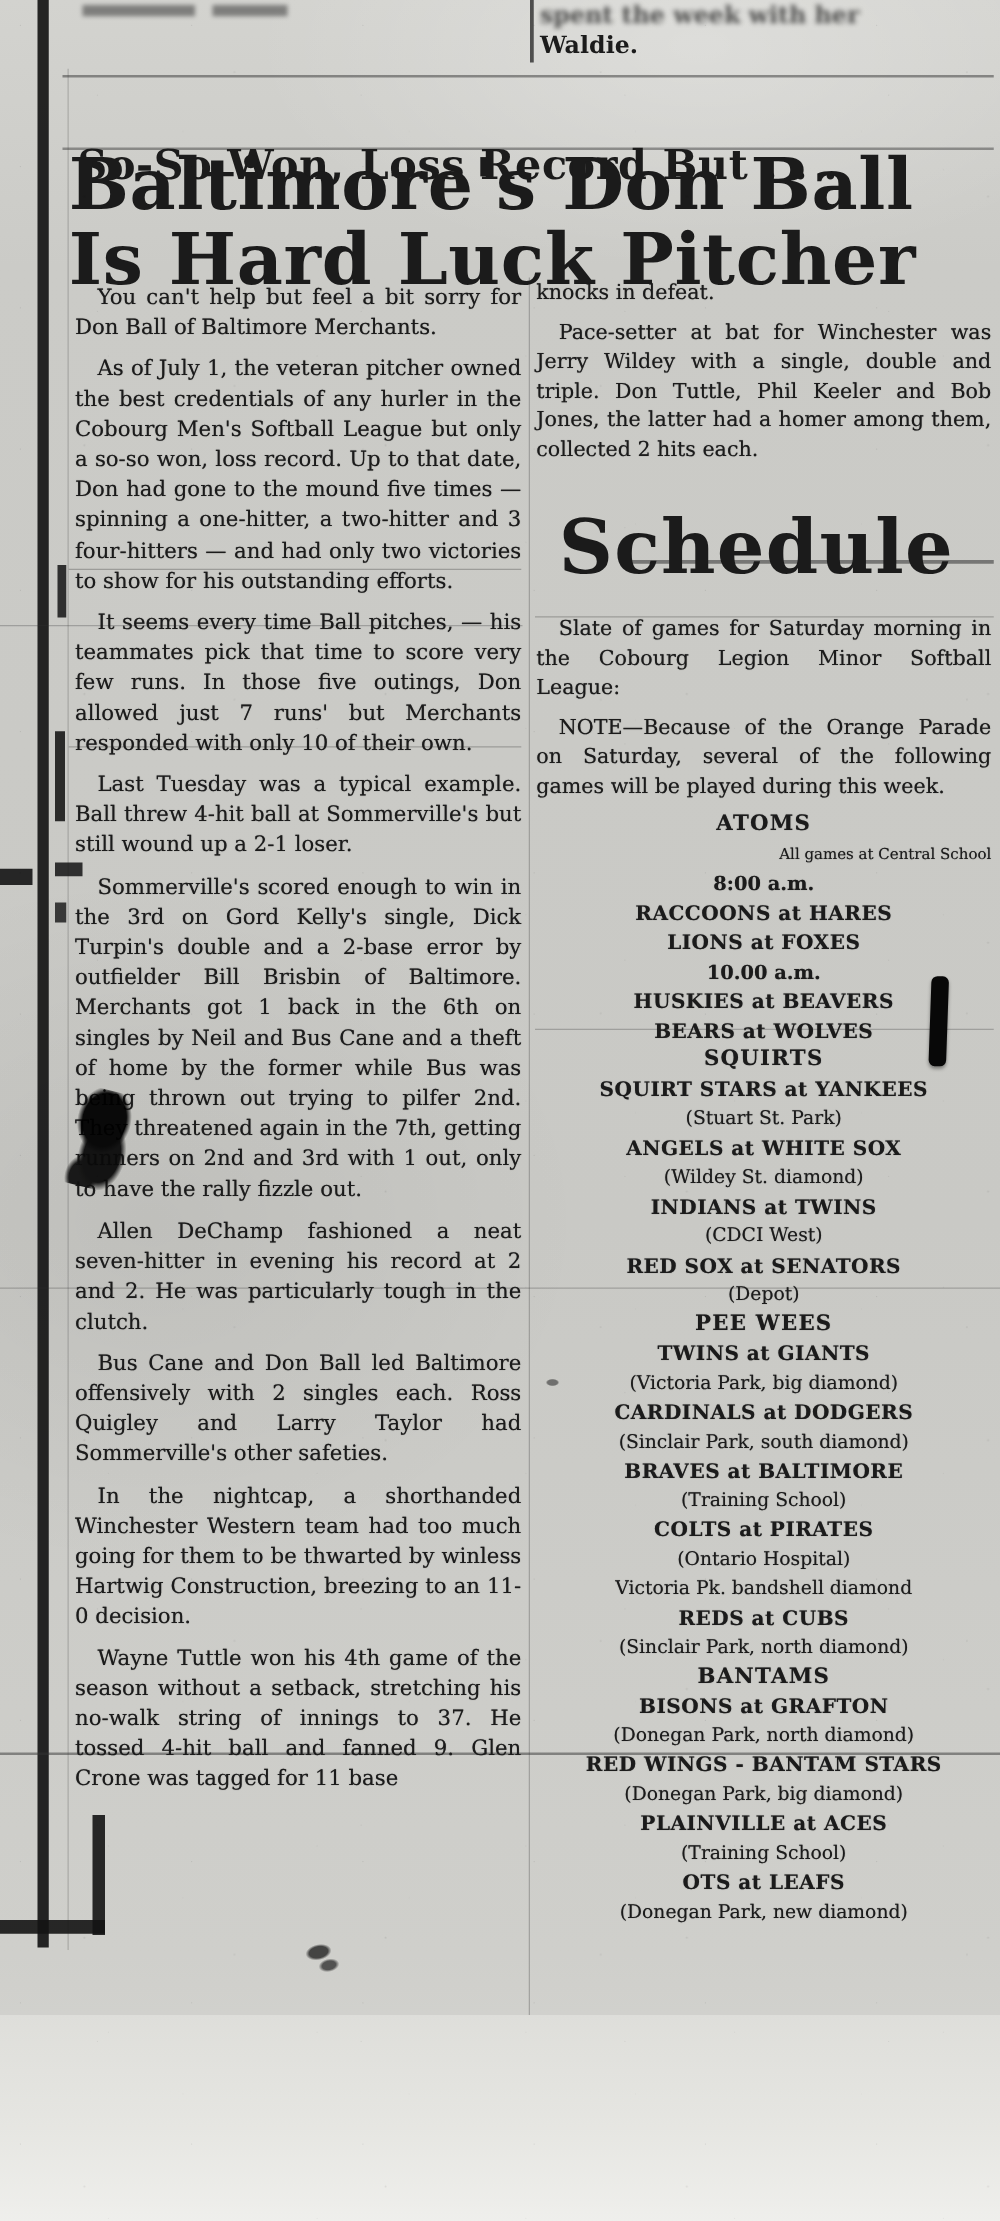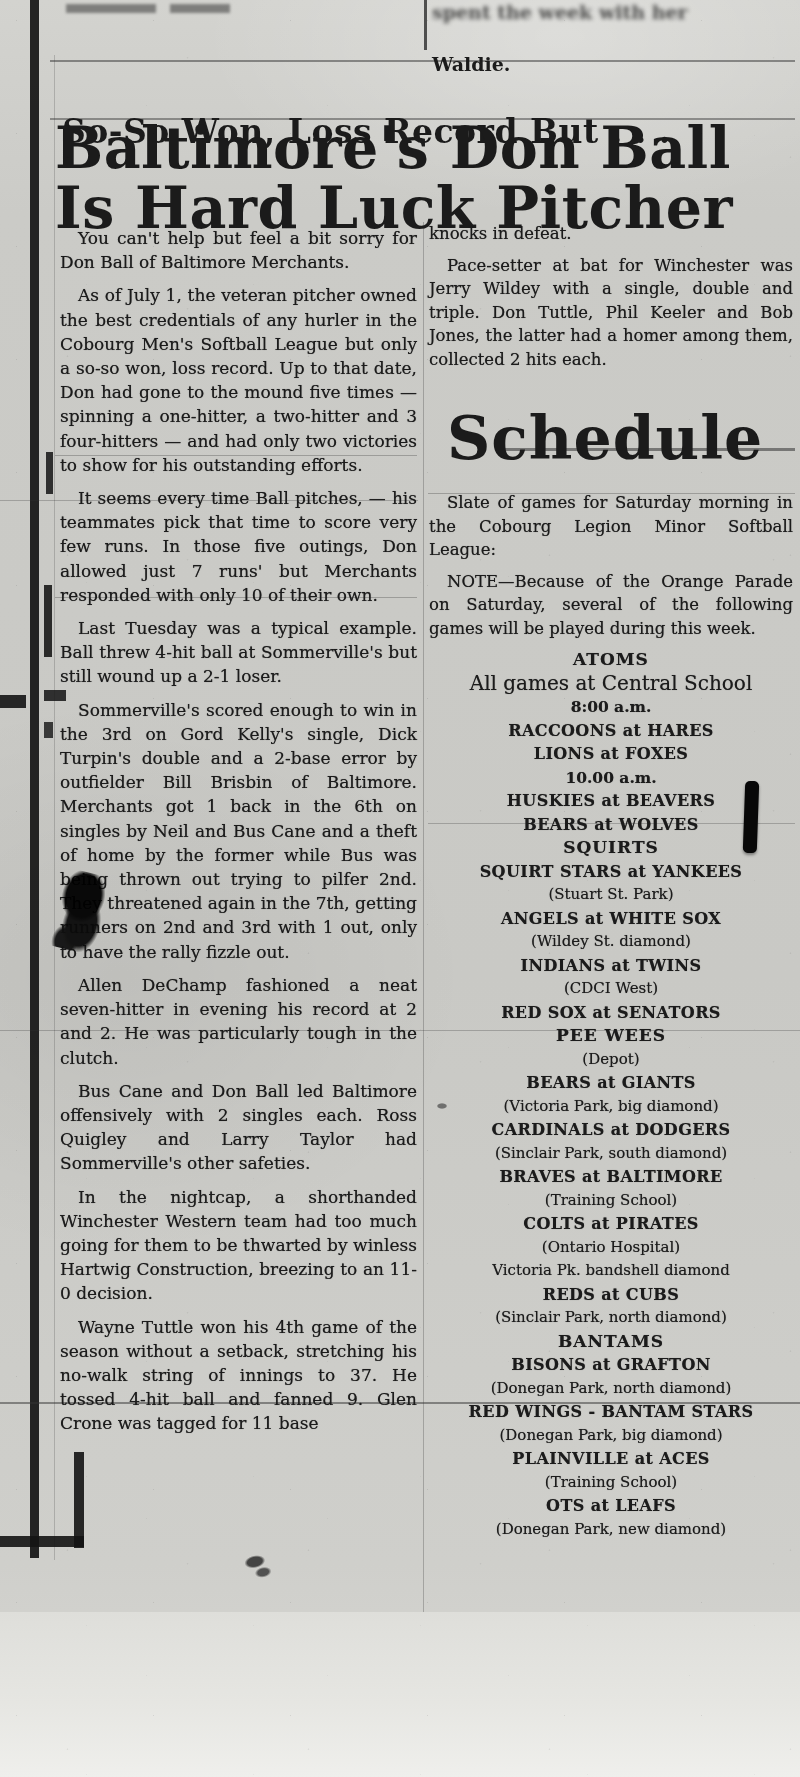--- a/index.html
+++ b/index.html
@@ -27,37 +27,37 @@
   
   .vrule-main{position:absolute;left:30px;top:0;width:9px;height:1558px;background:#151515;opacity:.92;}
   .vrule-inner{position:absolute;left:54px;top:55px;width:1px;height:1505px;background:#444;opacity:.25;}
   .vrule-coldiv{position:absolute;left:423px;top:222px;width:1px;height:1392px;background:#3a3a3a;opacity:.3;}
   .vrule-topdiv{position:absolute;left:424px;top:0;width:3px;height:50px;background:#2c2c2c;opacity:.8;}
   .hline{position:absolute;height:1px;background:#333;}
   .top-snippet-left{position:absolute;left:66px;top:4px;width:250px;height:14px;filter:blur(1.6px);opacity:.55;}
   .top-snippet-left i{display:inline-block;height:9px;background:#3a3a3a;margin-right:14px;vertical-align:top;}
   .top-snippet-right{position:absolute;left:432px;top:0;width:340px;font-weight:bold;font-size:19px;line-height:24px;}
   .top-snippet-right .smudged{filter:blur(2.2px);opacity:.75;white-space:nowrap;overflow:hidden;}
-  .top-snippet-right .name{filter:blur(.4px);margin-top:28px;}
+  .top-snippet-right .name{filter:blur(.4px);}
   .kicker{position:absolute;left:62px;top:64px;width:720px;font-weight:bold;font-size:33px;letter-spacing:.5px;filter:blur(.3px);margin-top:48px;}
   .headline{position:absolute;left:55px;top:118px;width:740px;font-weight:bold;font-size:57px;line-height:60px;letter-spacing:.5px;filter:blur(.3px);}
   .col-left{position:absolute;left:60px;top:226px;width:357px;
     font-size:17px;line-height:24.2px;text-align:justify;filter:blur(.38px);}
   .col-left p{margin:0 0 9px 0;text-indent:18px;text-shadow:0 0 .7px rgba(25,25,25,.65);}
   .col-right{position:absolute;left:429px;top:222px;width:364px;
     font-size:16.5px;line-height:23.5px;text-align:justify;filter:blur(.38px);}
   .col-right p{margin:0 0 8px 0;text-indent:18px;text-shadow:0 0 .7px rgba(25,25,25,.65);}
   .col-right p.no-indent{text-indent:0;}
   .sched-title{font-weight:bold;font-size:60px;line-height:62px;margin:36px 0 22px 18px;letter-spacing:1px;text-indent:0;filter:blur(.3px);}
   .sched-intro{margin:0 0 2px 0;}
   .sl{text-align:center;text-indent:0 !important;text-shadow:0 0 .7px rgba(25,25,25,.6);}
   .sl.group{font-weight:bold;font-size:17px;letter-spacing:1px;text-align:center;}
   .sl.event{font-weight:bold;font-size:16px;letter-spacing:.4px;}
   .sl.time{font-weight:bold;font-size:15.5px;}
-  .sl.plain{font-size:20px;}
+  .sl.plain{font-size:12px;text-align:right;}
   .sl.venue{font-size:15px;}
   
   .frag{position:absolute;background:#141414;}
   .ink-blob{position:absolute;left:58px;top:872px;width:48px;height:80px;background:
       radial-gradient(ellipse 60% 45% at 45% 30%, #000 60%, transparent 75%),
       radial-gradient(ellipse 55% 50% at 55% 65%, #0a0a0a 55%, transparent 72%),
       radial-gradient(ellipse 40% 30% at 30% 90%, #111 50%, transparent 70%);
     transform:rotate(14deg);opacity:.95;}
   .ink-stroke{position:absolute;left:744px;top:781px;width:14px;height:72px;background:#080808;border-radius:5px;transform:rotate(2deg);box-shadow:0 2px 3px rgba(0,0,0,.4);}
   .scribble{position:absolute;left:244px;top:1552px;width:30px;height:30px;opacity:.8;background:
@@ -130,23 +130,23 @@
         <div class="sl event">HUSKIES at BEAVERS</div>
         <div class="sl event">BEARS at WOLVES</div>
         <div class="sl group">SQUIRTS</div>
         <div class="sl event">SQUIRT STARS at YANKEES</div>
         <div class="sl venue">(Stuart St. Park)</div>
         <div class="sl event">ANGELS at WHITE SOX</div>
         <div class="sl venue">(Wildey St. diamond)</div>
         <div class="sl event">INDIANS at TWINS</div>
         <div class="sl venue">(CDCI West)</div>
         <div class="sl event">RED SOX at SENATORS</div>
+        <div class="sl venue">(Depot)</div>
         <div class="sl group">PEE WEES</div>
-        <div class="sl venue">(Depot)</div>
-        <div class="sl event">BEARS at GIANTS</div>
+        <div class="sl event">TWINS at GIANTS</div>
         <div class="sl venue">(Victoria Park, big diamond)</div>
         <div class="sl event">CARDINALS at DODGERS</div>
         <div class="sl venue">(Sinclair Park, south diamond)</div>
         <div class="sl event">BRAVES at BALTIMORE</div>
         <div class="sl venue">(Training School)</div>
         <div class="sl event">COLTS at PIRATES</div>
         <div class="sl venue">(Ontario Hospital)</div>
         <div class="sl venue">Victoria Pk. bandshell diamond</div>
         <div class="sl event">REDS at CUBS</div>
         <div class="sl venue">(Sinclair Park, north diamond)</div>

